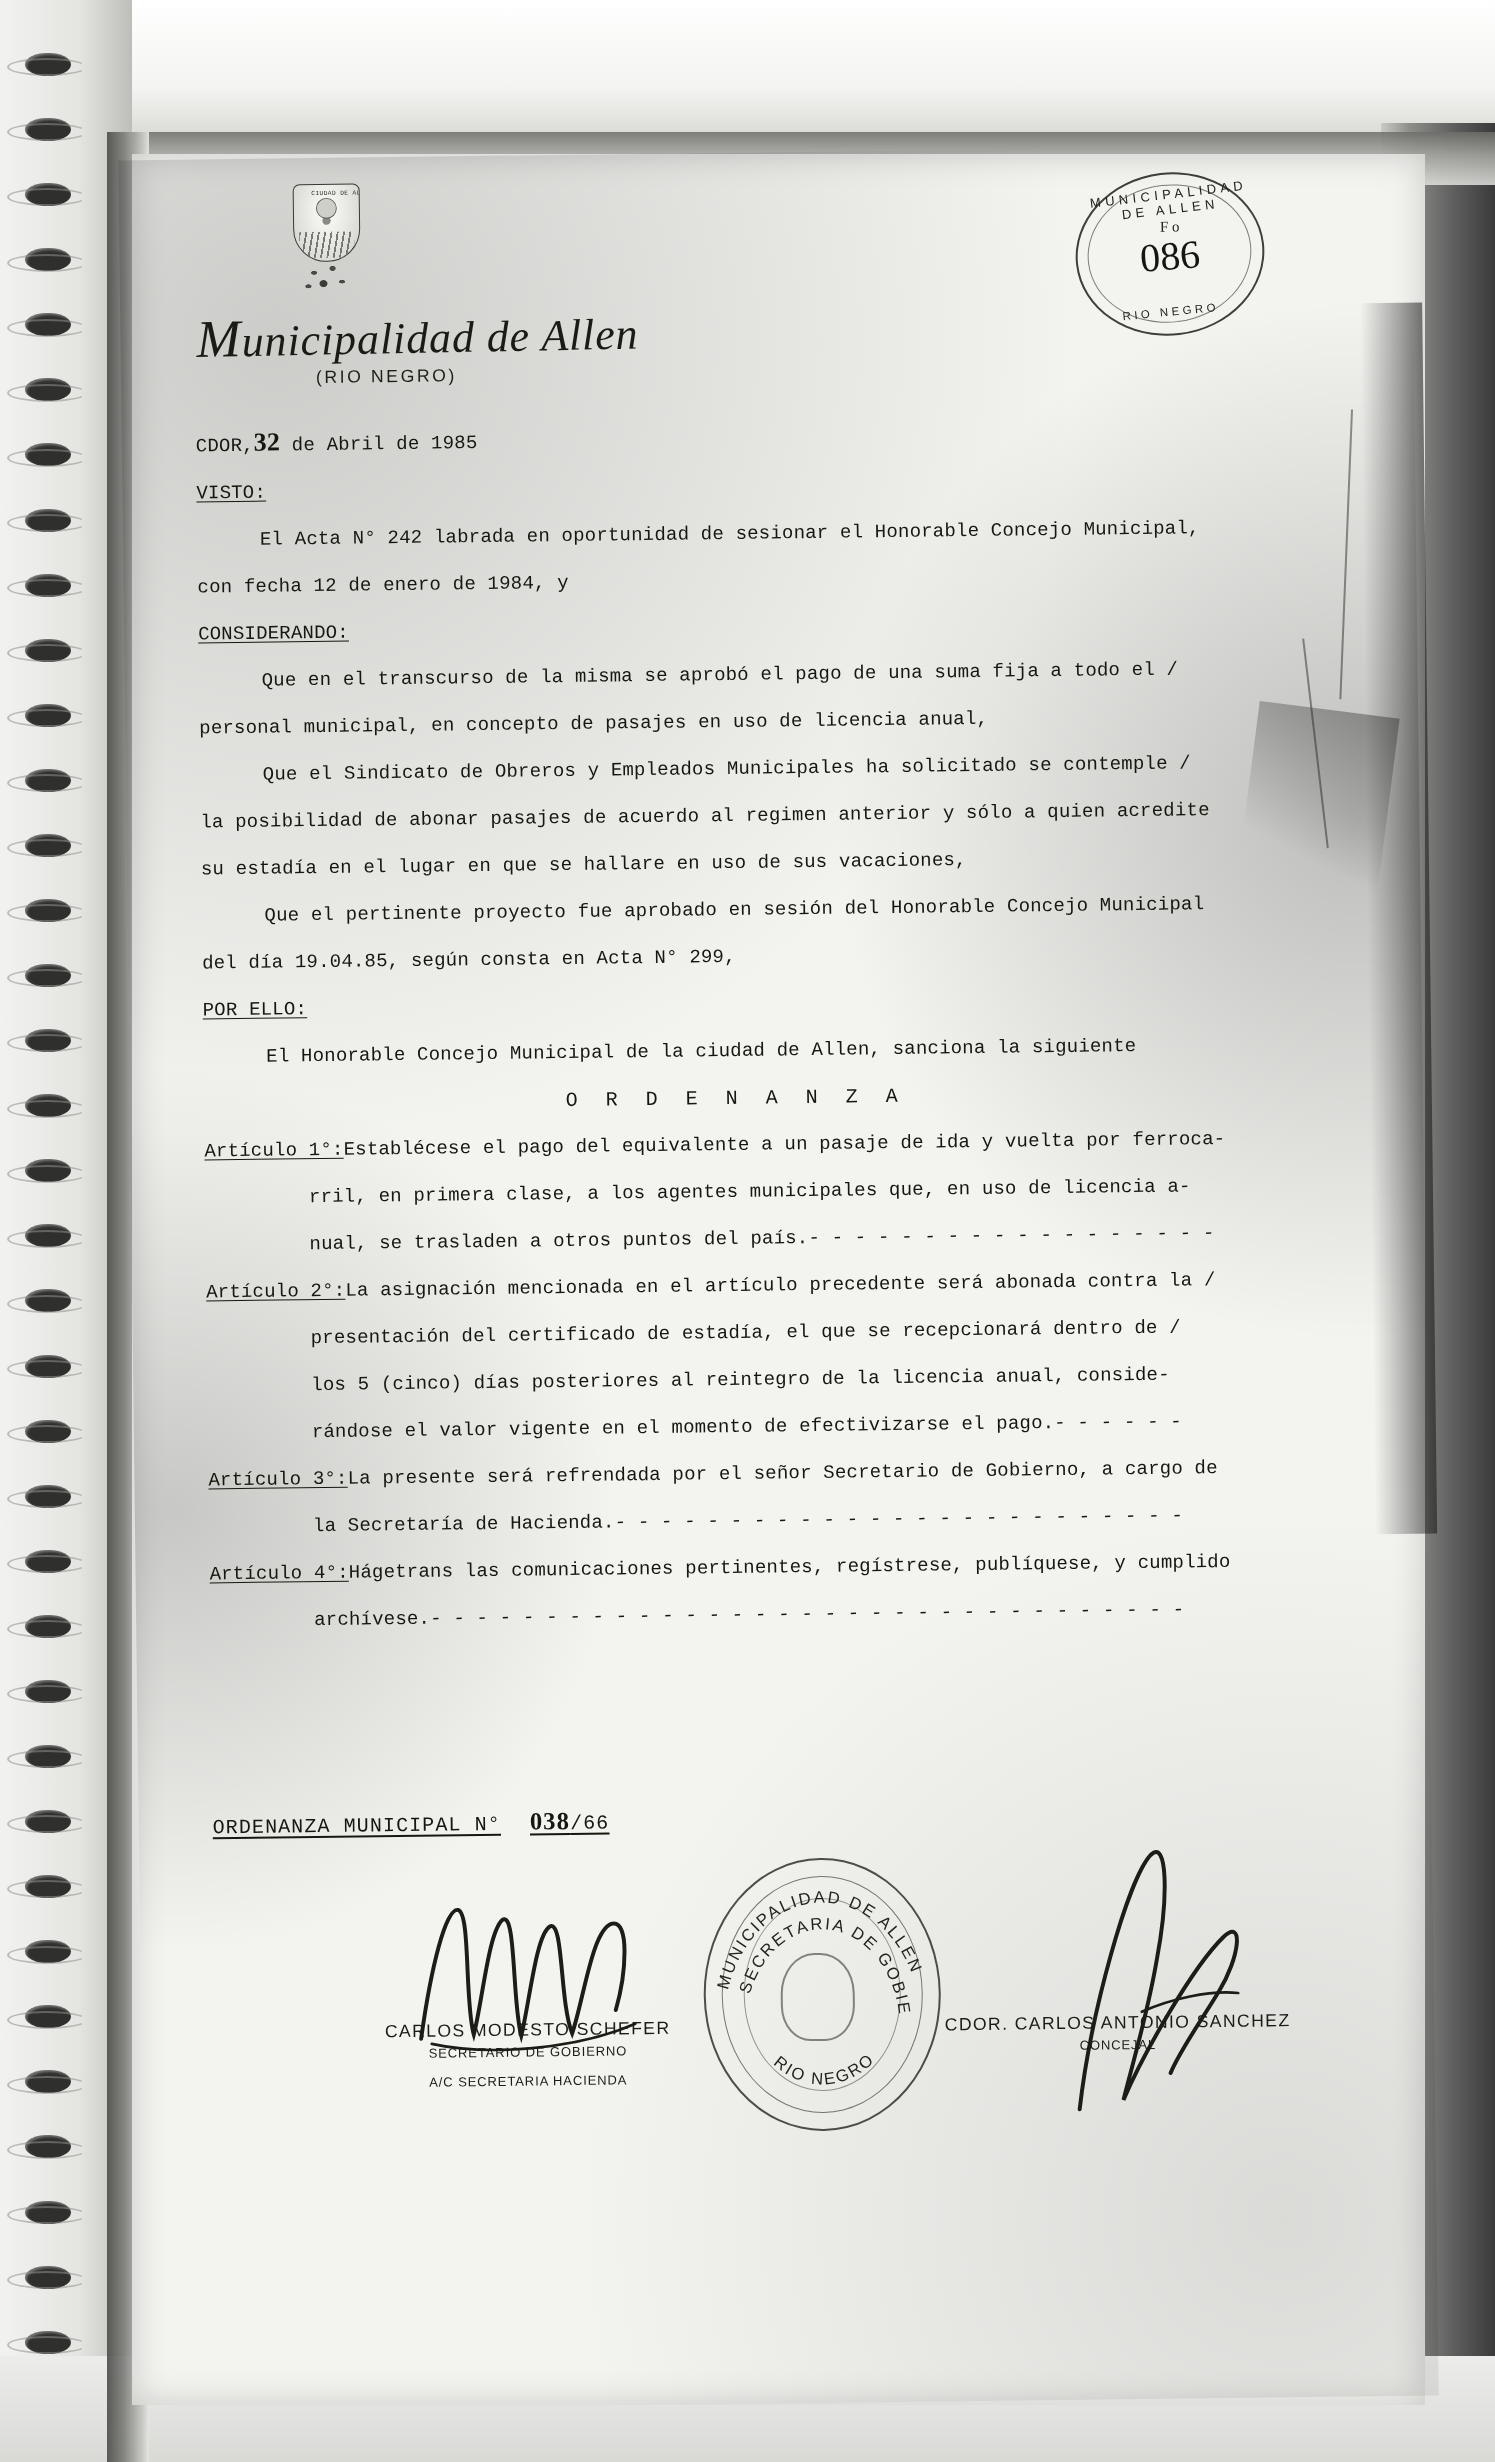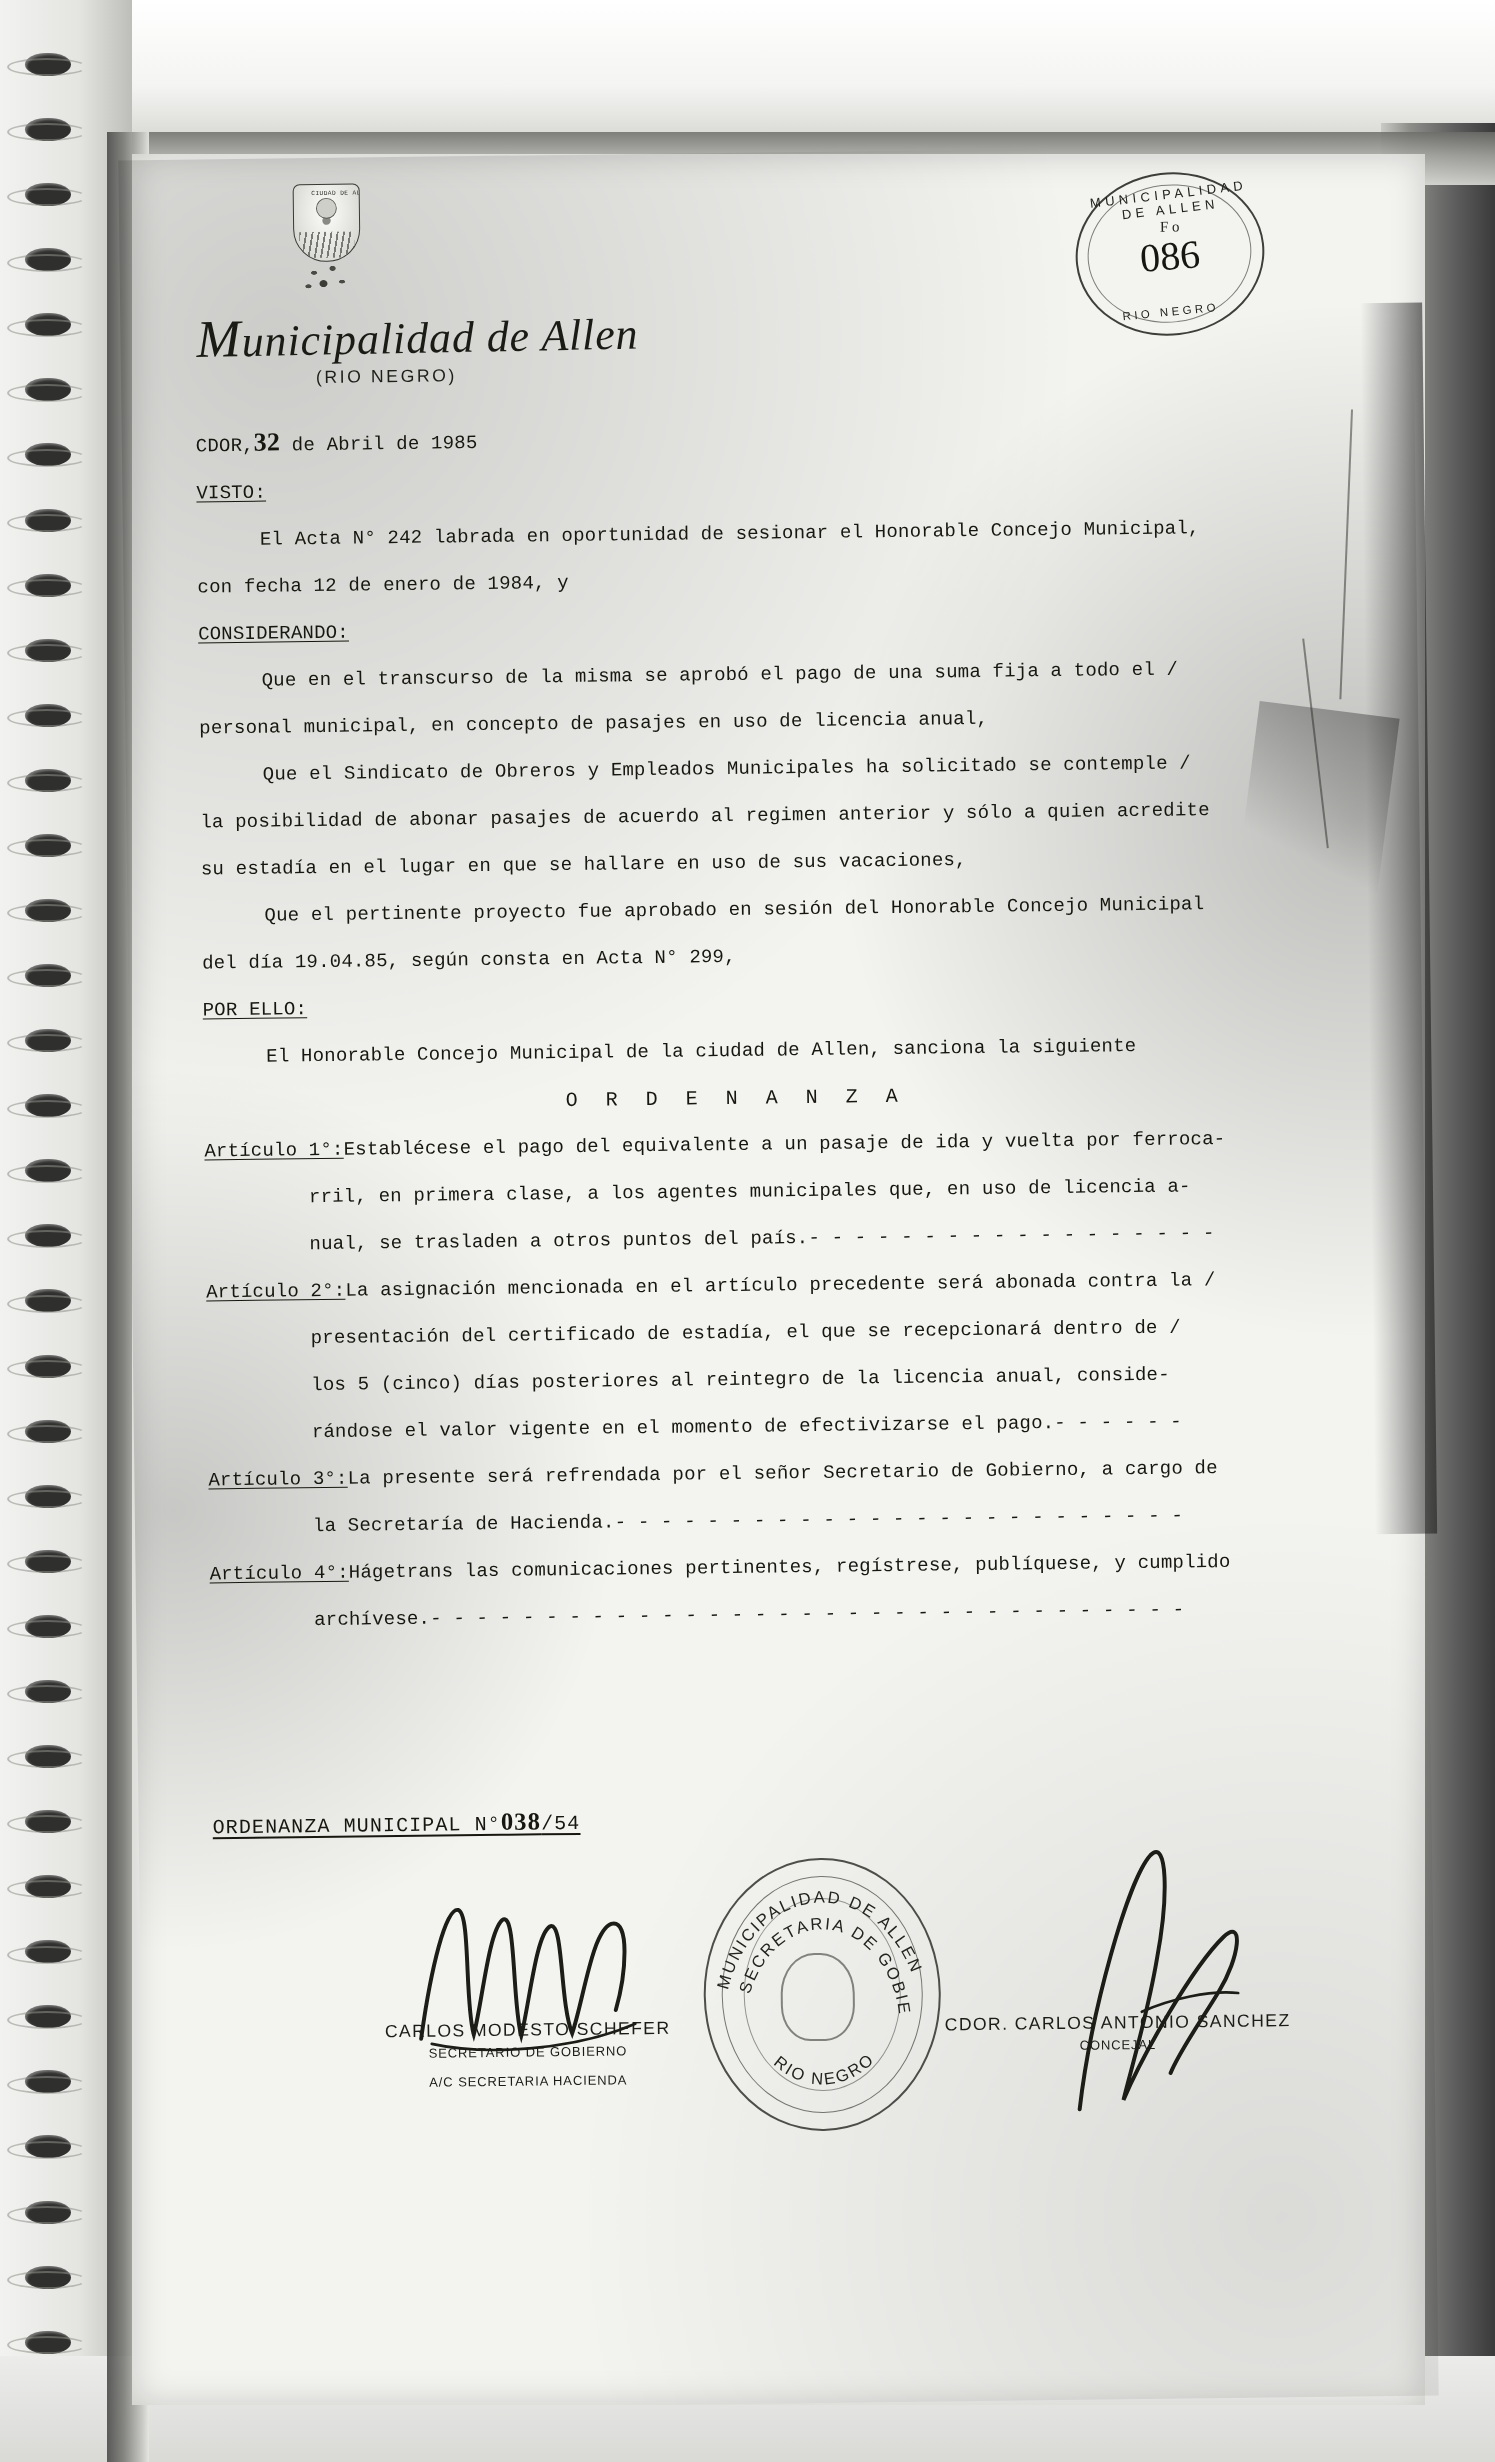--- a/index.html
+++ b/index.html
@@ -289,21 +289,21 @@
 
   .ord-number {
     position: absolute;
     left: 74px; top: 1652px;
     font-size: 20px;
     letter-spacing: 1.1px;
     text-decoration: underline;
     text-underline-offset: 3.5px;
     color: #17170f;
   }
-  .ord-number .hand { font-size: 24.6px; }
+  .ord-number .hand { font-size: 24.6px; margin-left: 29px; }
 
   
   .sig-block {
     position: absolute;
     text-align: center;
     font-family: "Liberation Sans", sans-serif;
     color: #1c1c17;
   }
   .sig-block .name {
     font-size: 17.6px;
@@ -527,21 +527,21 @@
         <div class="line ind2">los 5 (cinco) días posteriores al reintegro de la licencia anual, conside-</div>
         <div class="line ind2">rándose el valor vigente en el momento de efectivizarse el pago.- - - - - -</div>
 
         <div class="line"><span class="artlabel">Artículo 3°:</span><span>La presente será refrendada por el señor Secretario de Gobierno, a cargo de</span></div>
         <div class="line ind2">la Secretaría de Hacienda.- - - - - - - - - - - - - - - - - - - - - - - - -</div>
 
         <div class="line"><span class="artlabel">Artículo 4°:</span><span>Hágetrans las comunicaciones pertinentes, regístrese, publíquese, y cumplido</span></div>
         <div class="line ind2">archívese.- - - - - - - - - - - - - - - - - - - - - - - - - - - - - - - - -</div>
       </div>
 
-      <div class="ord-number"><span>ORDENANZA MUNICIPAL N°</span><span class="hand">038</span><span>/54</span></div>
+      <div class="ord-number"><span>ORDENANZA MUNICIPAL N°</span><span class="hand">038</span><span>/66</span></div>
 
       <svg class="scribble" id="scribble-left" width="290" height="202" viewBox="0 0 330 230">
         <path d="M18,190 C30,110 48,40 62,44 C76,48 68,150 78,186 C88,150 96,70 112,56 C128,44 122,150 132,188 C142,150 150,74 166,64 C182,56 176,150 190,186 C204,146 214,70 236,62 C258,56 252,120 240,160" fill="none" stroke="#1d1d18" stroke-width="4.5" stroke-linecap="round"></path>
         <path d="M30,196 C90,210 190,206 262,176" fill="none" stroke="#1d1d18" stroke-width="3" stroke-linecap="round"></path>
       </svg>
 
       <svg class="scribble" id="scribble-right" width="255" height="290" viewBox="0 0 290 330">
         <path d="M46,310 C60,200 104,50 130,22 C150,2 150,70 136,140 C124,206 104,268 96,300 C118,250 176,150 212,116 C236,94 230,140 206,178 C186,210 160,246 150,270" fill="none" stroke="#1d1d18" stroke-width="4.5" stroke-linecap="round"></path>
         <path d="M118,200 C150,186 196,176 228,180" fill="none" stroke="#1d1d18" stroke-width="3" stroke-linecap="round"></path>
       </svg>

